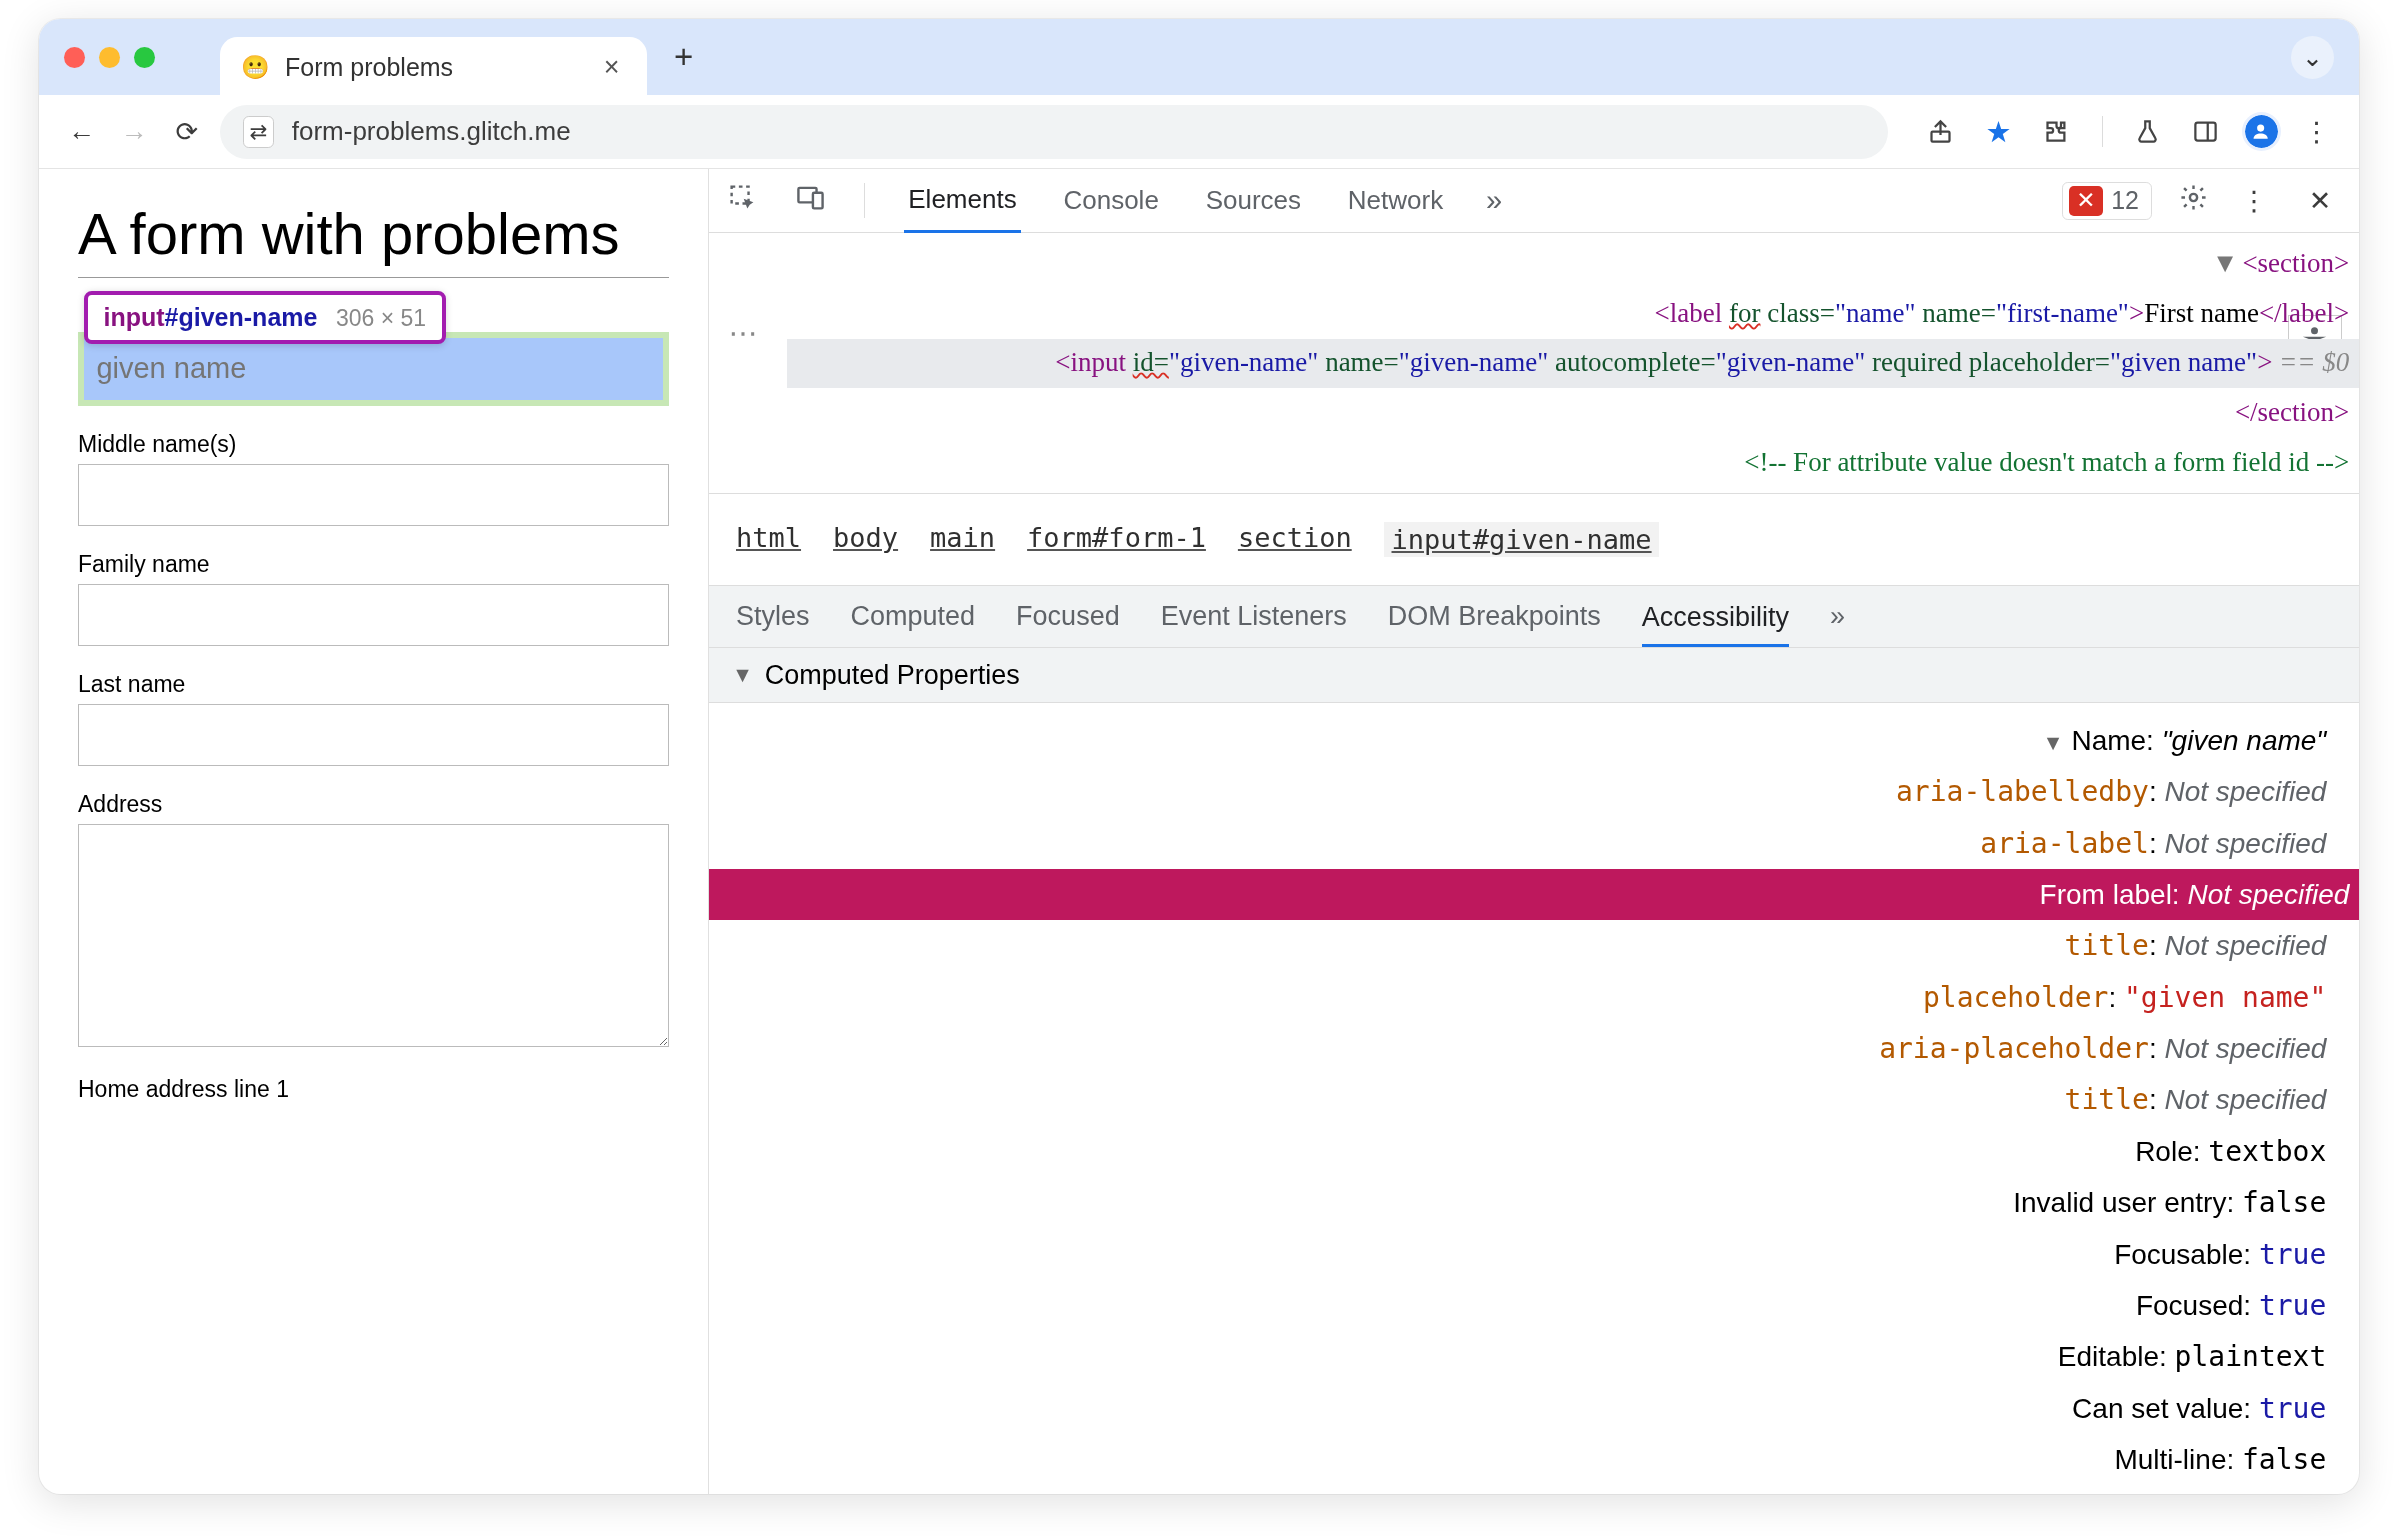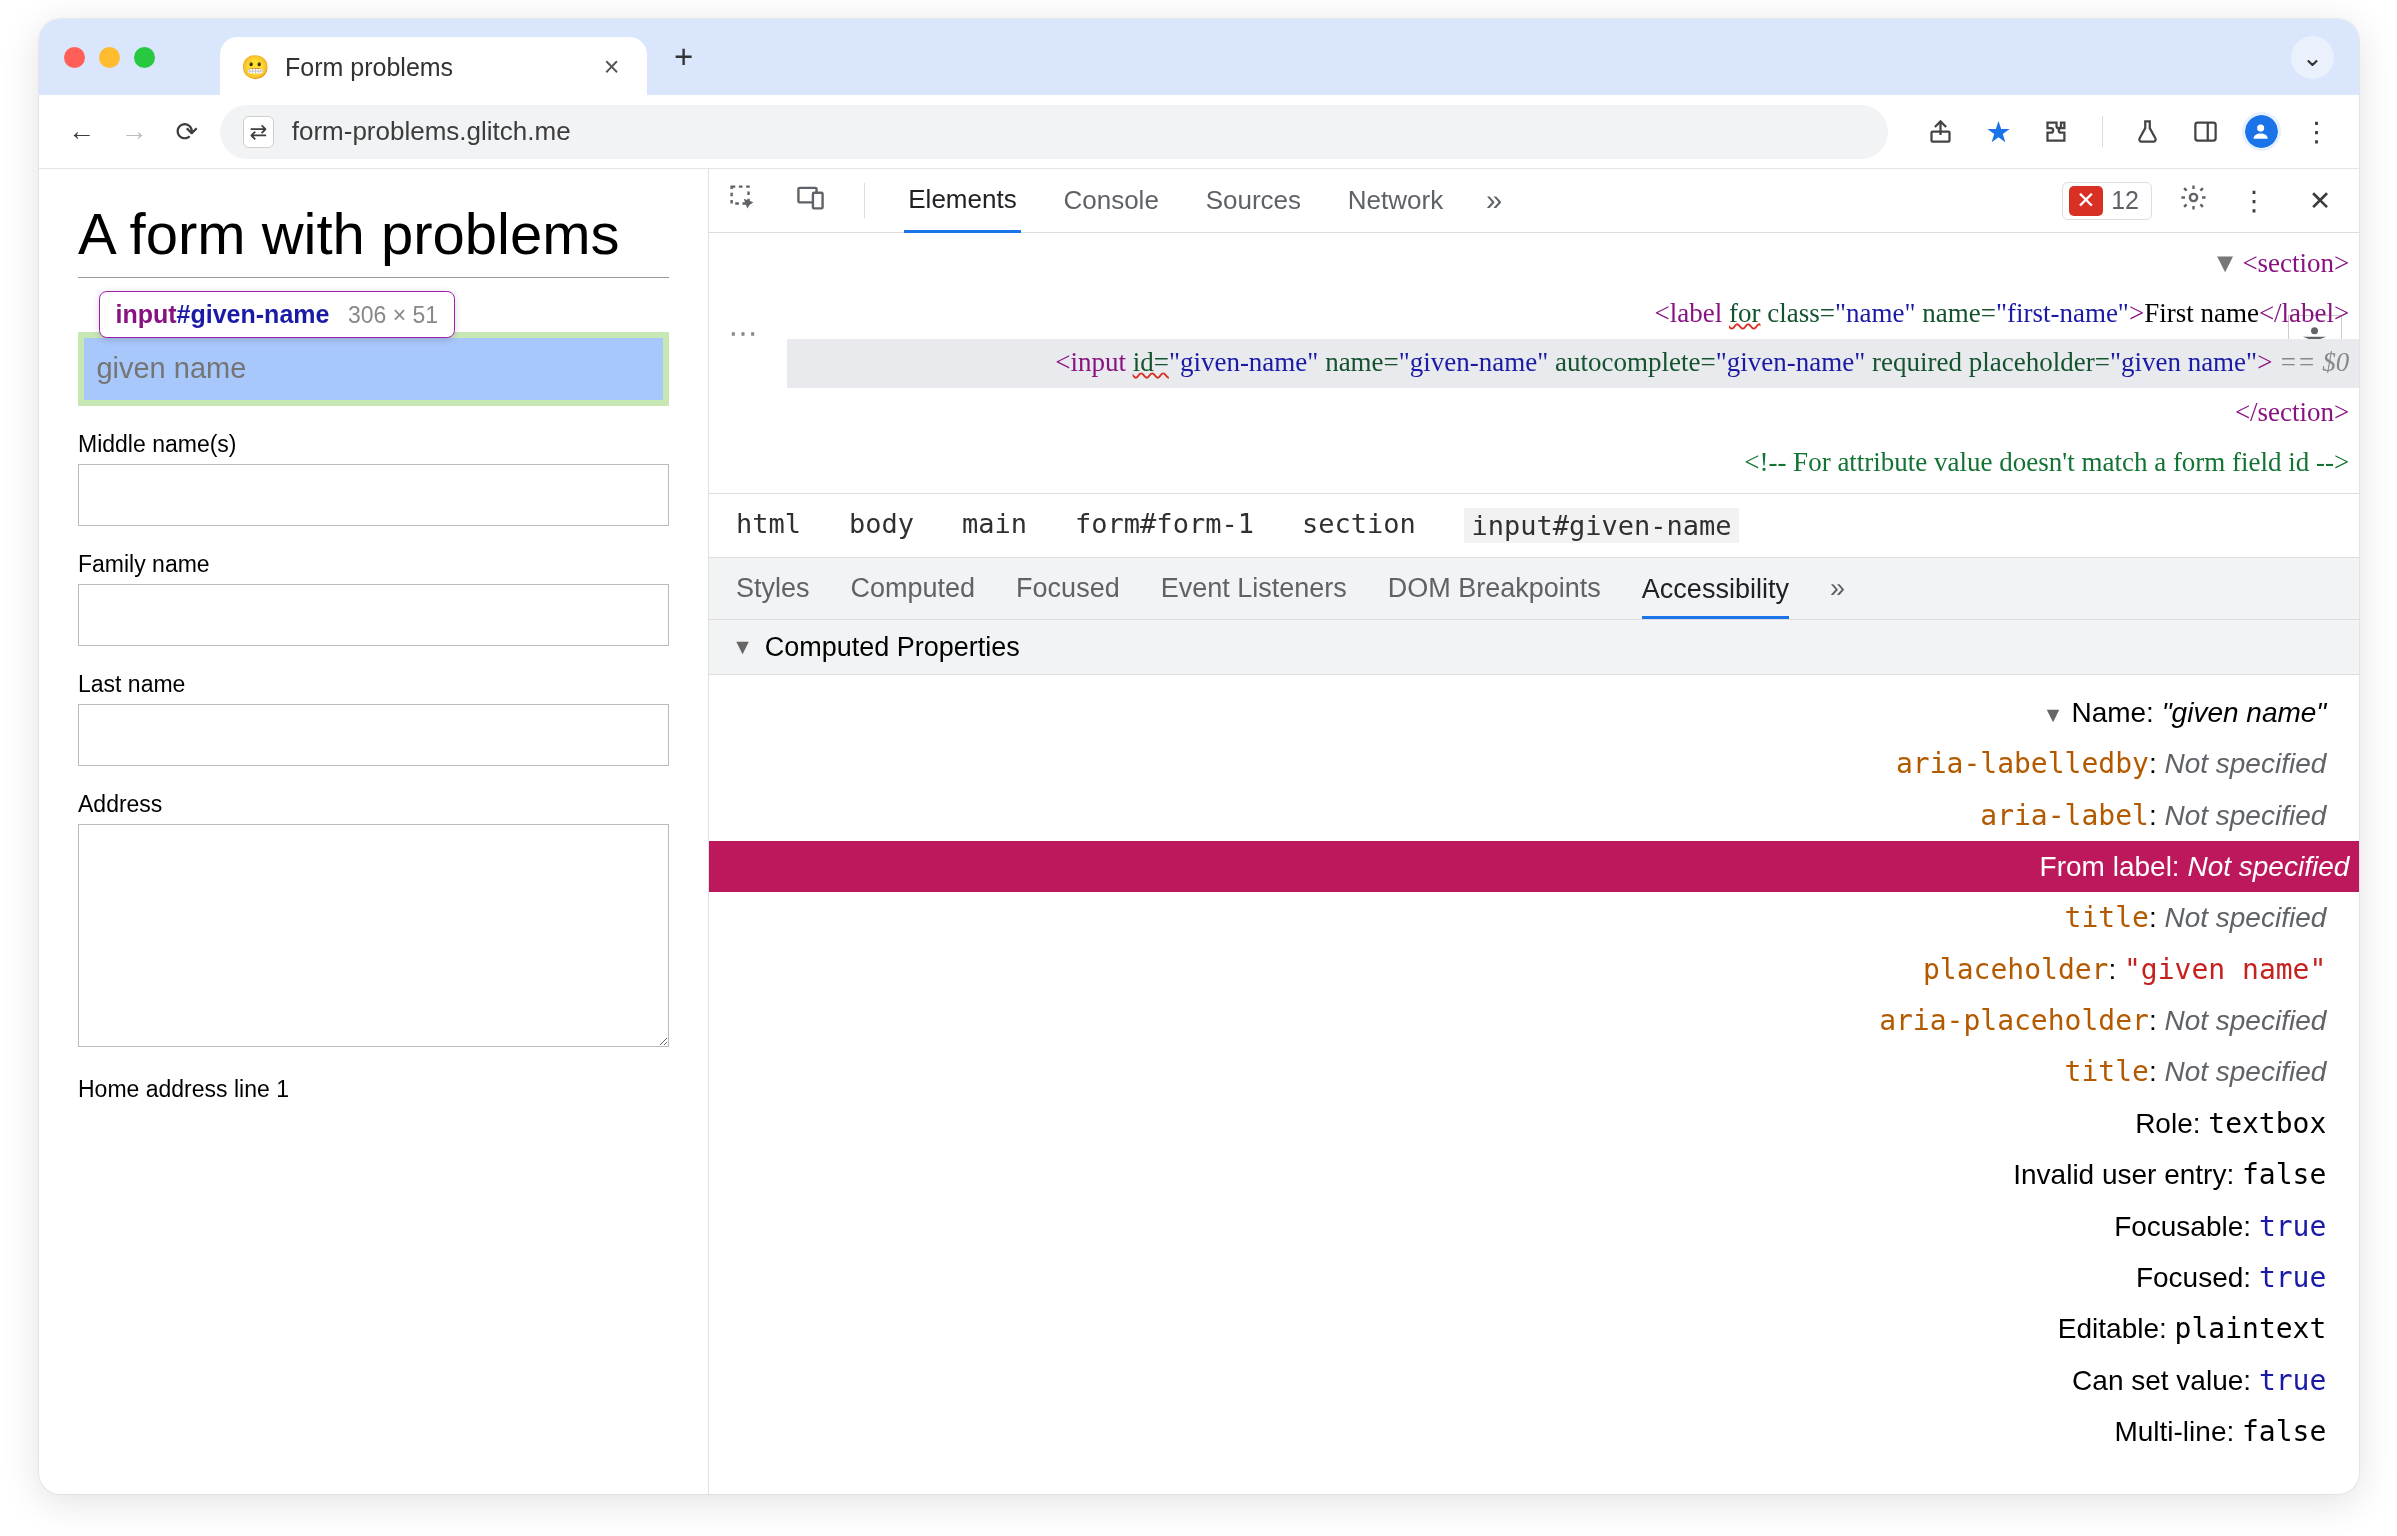--- a/index.html
+++ b/index.html
@@ -83,22 +83,22 @@
   .main { flex:1; display:flex; overflow:hidden; }
   .page {
     width: 670px;
     padding: 31px 39px;
     border-right: 1px solid #e0e0e0;
     font-family: "Helvetica Neue", Arial, sans-serif;
     position:relative;
   }
   .page h1 { font-size:58px; font-weight:400; border-bottom:1px solid #999; padding-bottom:9.7px; margin-bottom:23px; }
   .tooltip-inspect {
-    position:absolute; top:122px; left:60px;
-    background:#fff; border:1px solid #a21caf; border-radius:7.8px;
+    position:absolute; top:122px; left:45px;
+    background:#fff; border:4px solid #a21caf; border-radius:7.8px;
     padding:7.8px 15.5px; font-size:25px;
     box-shadow:0 1.9px 7.8px rgba(0,0,0,0.15);
   }
   .tooltip-inspect .tag { color:#881280; font-weight:600; }
   .tooltip-inspect .id { color:#1a1aa6; font-weight:600; }
   .tooltip-inspect .dim { color:#888; margin-left:11.6px; font-size:23px; }
   .field { margin-bottom: 25px; }
   .field label { font-size:23px; display:block; margin-bottom:5.8px; }
   .field input, .field textarea {
     width:100%; border:1px solid #bbb; font-size:29px; padding:13.6px 11.6px;
@@ -130,21 +130,21 @@
   .dom .attrv { color:#1a1aa6; }
   .dom .eq { color:#888; font-style:italic; }
   .dom .comment { color:#137333; }
   .dom .wavy { text-decoration: underline wavy #d93025; text-decoration-thickness:1.9px; }
   .dom-row { padding:1.9px 9.7px; white-space:pre-wrap; }
   .dom-row.sel { background:#e8eaed; }
   .dom-ell { position:absolute; left:19.4px; top:83px; color:#888; font-size:29px; }
   .a11y-float { position:absolute; right:17.5px; top:82px; width:54px; height:54px; border:1px solid #ccc; display:flex;align-items:center;justify-content:center; font-size:35px; background:#fff; }
   .dom-container { position:relative; }
   
-  .crumb { border-top:1px solid #ddd; border-bottom:1px solid #ddd; padding:14px 27px; font-family:Menlo,Consolas,monospace; font-size:27px; color:#555; display:flex; gap:48px; }
+  .crumb { border-top:1px solid #ddd; border-bottom:1px solid #ddd; padding:28px 27px; font-family:Menlo,Consolas,monospace; font-size:27px; color:#555; display:flex; gap:32px;text-decoration:underline; }
   .crumb span { color:#303030; }
   .crumb .selnode { background:#f2f2f2; padding:1.9px 7.8px; }
   .crumb .formid { color:#303030; }
   
   .subtabs { background:#f1f3f4; border-bottom:1px solid #ddd; display:flex; align-items:center; padding:0 27px; gap:41px; height:62px; color:#5f6368; font-size:27px; }
   .subtabs .active { color:#202124; border-bottom:3.9px solid #1a73e8; padding:15.5px 0 11.6px; }
   
   .panel-head { background:#f1f3f4; border-bottom:1px solid #ddd; padding:11.6px 23px; font-size:27px; display:flex; align-items:center; gap:11.6px; }
   .props { padding:11.6px 23px 19.4px 43px; font-size:28px; line-height:1.7; }
   .props .row { padding:1.9px 9.7px; }

